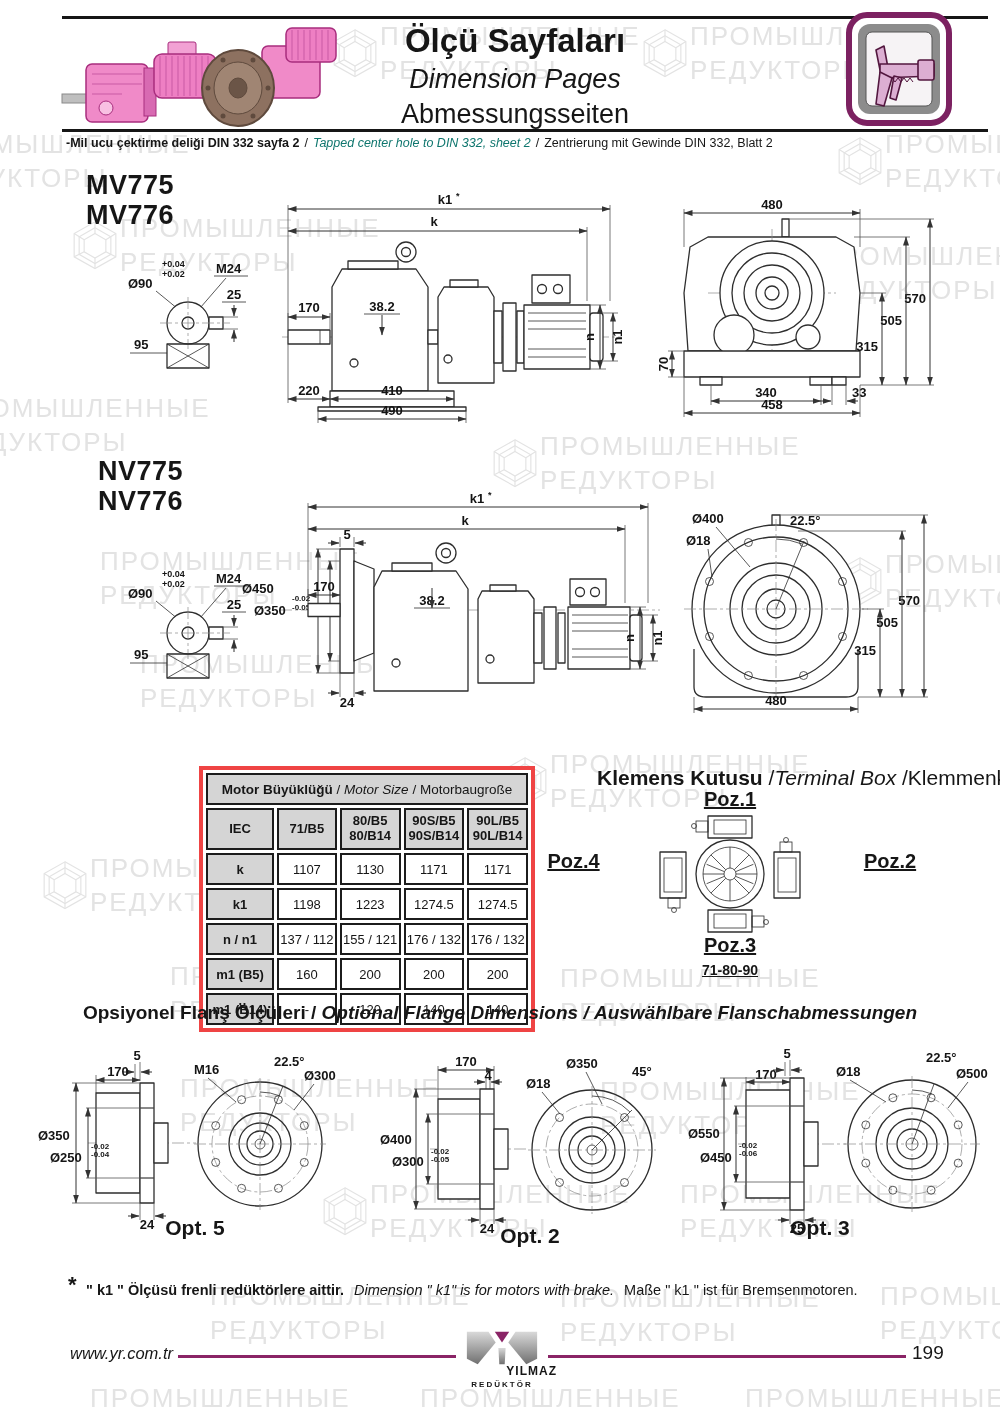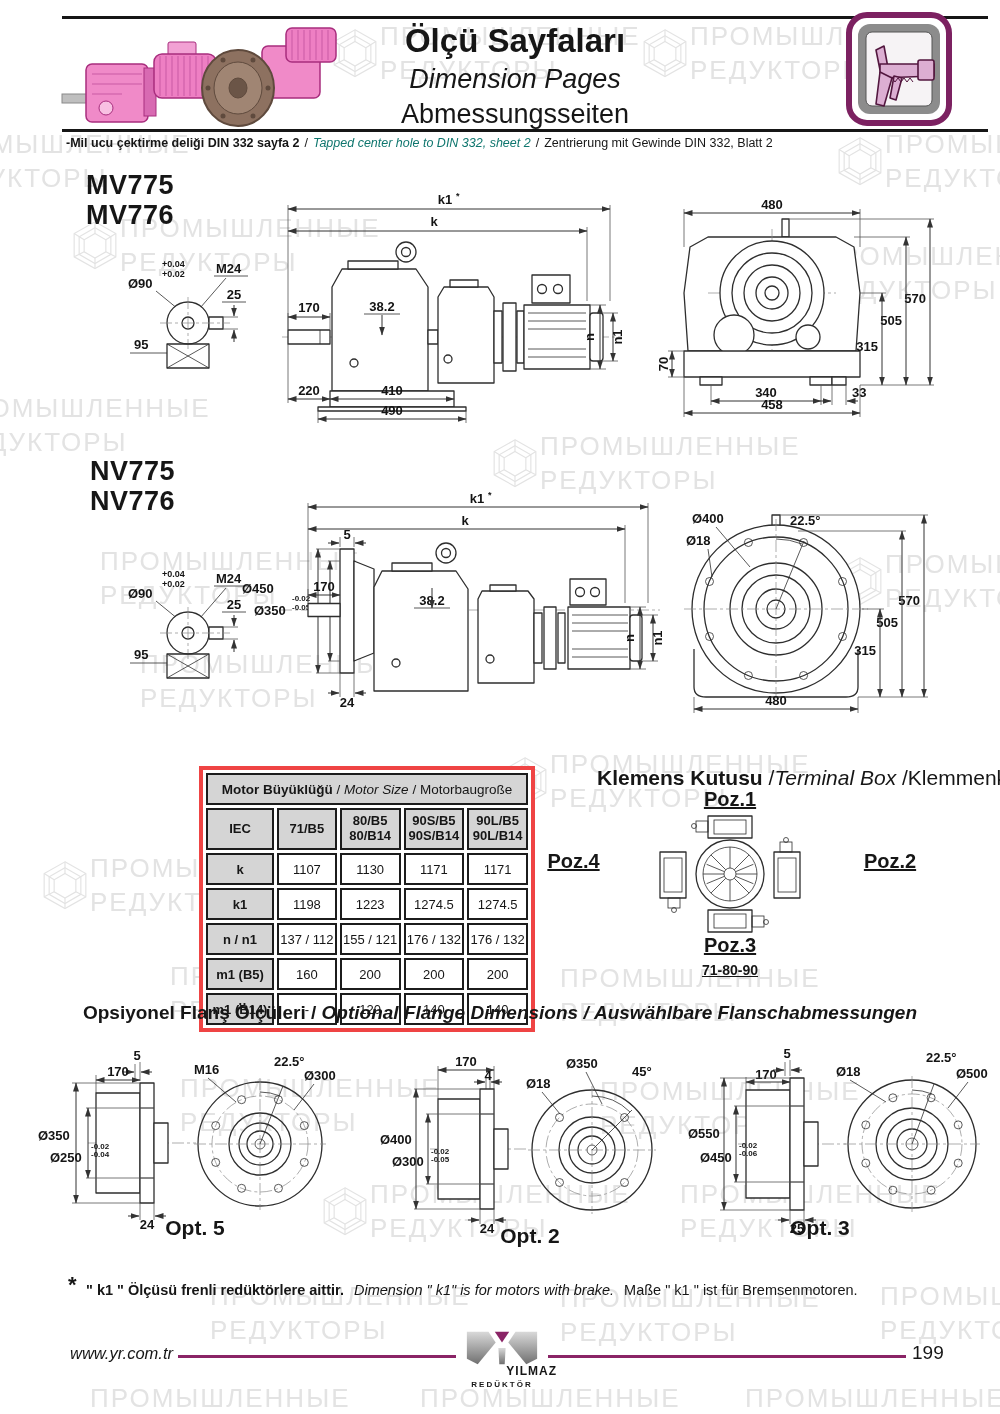--- a/index.html
+++ b/index.html
@@ -448,21 +448,21 @@
     <line class="ext" x1="186" y1="184" x2="186" y2="204"></line>
   <line class="dim" x1="161" y1="200" x2="171" y2="200" marker-end="url(#ar)"></line>
   <line class="dim" x1="198" y1="200" x2="187" y2="200" marker-end="url(#ar)"></line>
   <text class="dt" x="192" y="196">33</text>
   <line class="ext" x1="24" y1="176" x2="24" y2="216"></line>
     <line class="ext" x1="200" y1="184" x2="200" y2="216"></line>
   <line class="dim" x1="24" y1="212" x2="200" y2="212" marker-start="url(#ar)" marker-end="url(#ar)"></line>
   <text class="dtm" x="112" y="208">458</text>
 </svg>
 
-<div class="model" style="left:90px;top:456px">
+<div class="model" style="left:98px;top:456px">
   <div>NV775</div>
   <div>NV776</div>
 </div>
 
 <svg class="abs z1" style="left:126px;top:551px" width="150" height="132" viewBox="0 0 150 132">
   <text class="dt" x="2" y="47">Ø90</text>
   <text class="sm" x="36" y="26">+0.04</text>
   <text class="sm" x="36" y="36">+0.02</text>
   <text class="dt" x="90" y="32">M24</text>
   <line class="thin" x1="88" y1="35" x2="122" y2="35"></line>

